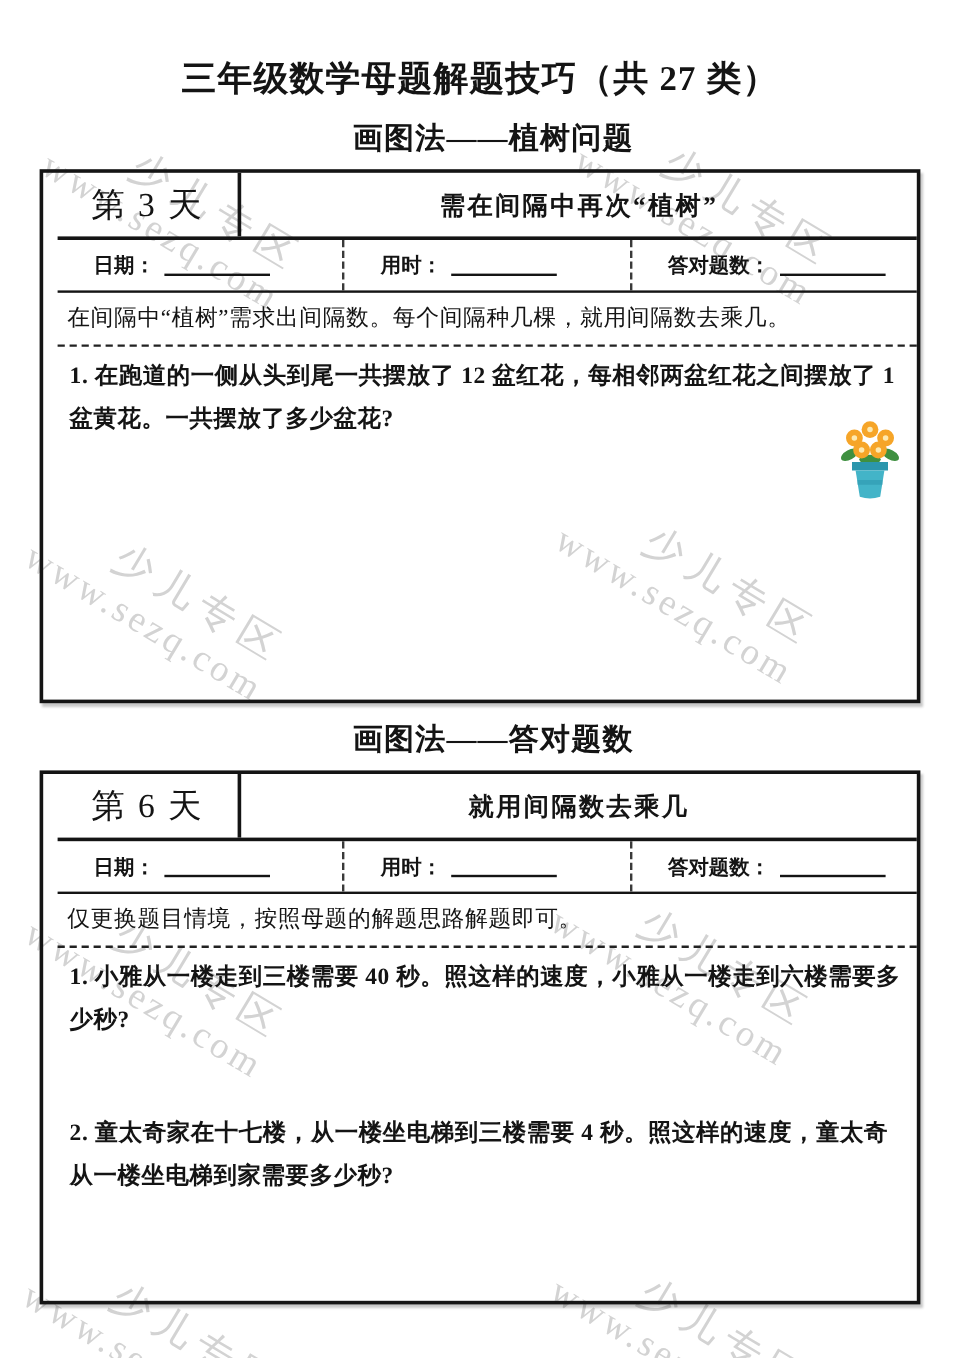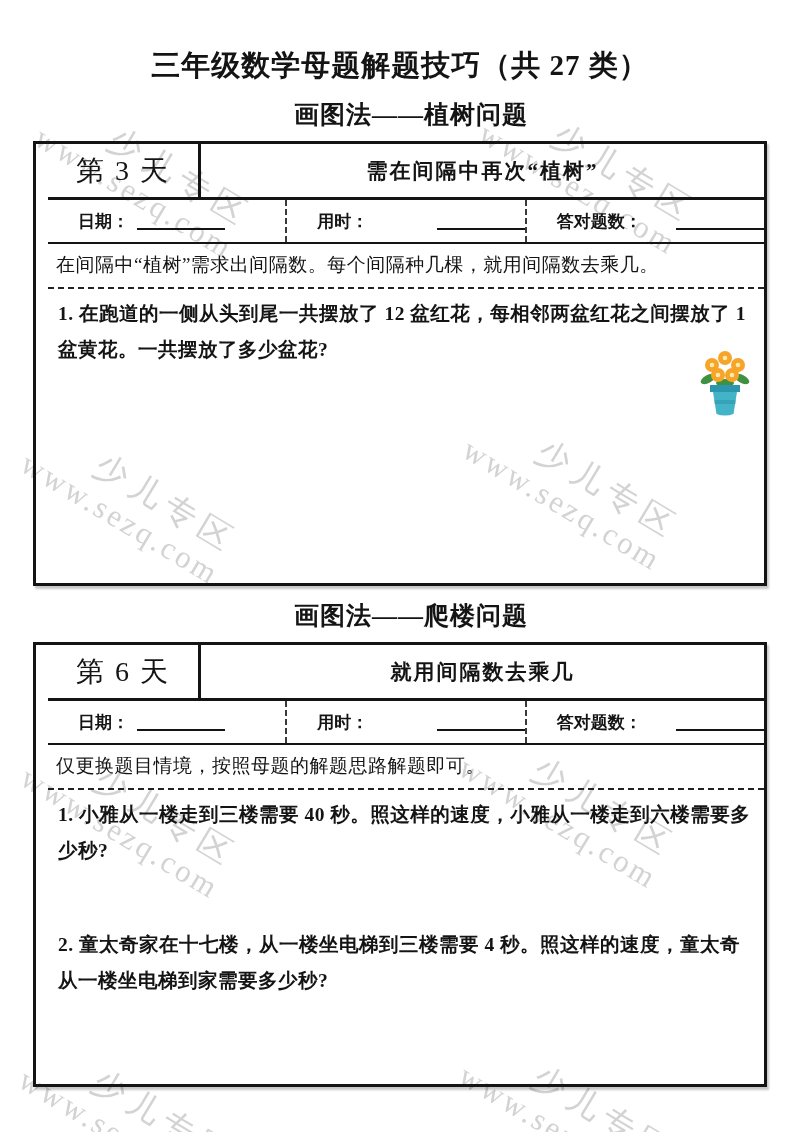--- a/index.html
+++ b/index.html
@@ -25,21 +25,21 @@
   .sheet{margin:0 33px;border:3px solid var(--border);background:transparent;
          box-shadow:2px 3px 2px rgba(0,0,0,0.22);padding-left:12px;}
   .header-row{display:flex;border-bottom:3px solid var(--border);height:53px;}
   .day-cell{width:150px;border-right:3px solid var(--border);display:flex;align-items:center;
             justify-content:center;font-size:28px;letter-spacing:2px;}
   .topic-cell{flex:1;display:flex;align-items:center;justify-content:center;
               font-size:21px;font-weight:700;letter-spacing:2px;}
   .date-row{display:flex;height:42px;border-bottom:2px solid var(--border);}
   .field{flex:1;display:flex;align-items:center;padding-left:30px;font-size:17px;font-weight:700;
          box-sizing:border-box;}
-  .field + .field{border-left:2px dashed #3a3a3a;justify-content:space-between;}
+  .field + .field{border-left:2px dashed #3a3a3a;}
   .blank{display:inline-block;width:88px;height:15px;margin-left:8px;
          border-bottom:2px solid var(--border);}
   .tip-row{padding:8px 8px 9px;font-size:19px;border-bottom:2px dashed #222;letter-spacing:0.5px;}
   .problems{position:relative;height:294px;overflow:hidden;padding:7px 10px 0;box-sizing:border-box;}
   .problems p{margin:0;font-size:19.5px;font-weight:700;line-height:1.85;letter-spacing:0.5px;}
   .section-1 .problem-2{margin-top:70px;}
   .section-2 .problem-2{margin-top:58px;}
   .flower{position:absolute;top:58px;right:8px;width:62px;height:70px;}
   .pot{fill:var(--pot);} .pot-dark{fill:var(--pot-dark);} .petal{fill:var(--petal);}
   .petal-center{fill:var(--petal-center);} .leaf{fill:var(--leaf);}
@@ -126,21 +126,21 @@
           <circle class="petal-center" cx="38" cy="28" r="2.3"></circle>
           <path class="pot-dark" d="M16 38 h30 v7 h-30 z"></path>
           <path class="pot" d="M19 45 L43 45 L39.5 67 Q31 70 22.5 67 Z"></path>
           <path class="pot-dark" d="M20.5 53 h21 v4 h-21 z" opacity="0.55"></path>
         </svg>
       </div>
     </div>
   </div>
 
   <div class="section section-2">
-    <h2 class="subtitle">画图法——爬楼问题</h2>
+    <h2 class="subtitle">画图法——答对题数</h2>
     <div class="sheet">
       <div class="header-row">
         <div class="day-cell">第 6 天</div>
         <div class="topic-cell">就用间隔数去乘几</div>
       </div>
       <div class="date-row">
         <div class="field">
           <span>日期：</span>
           <span class="blank"></span>
         </div>

